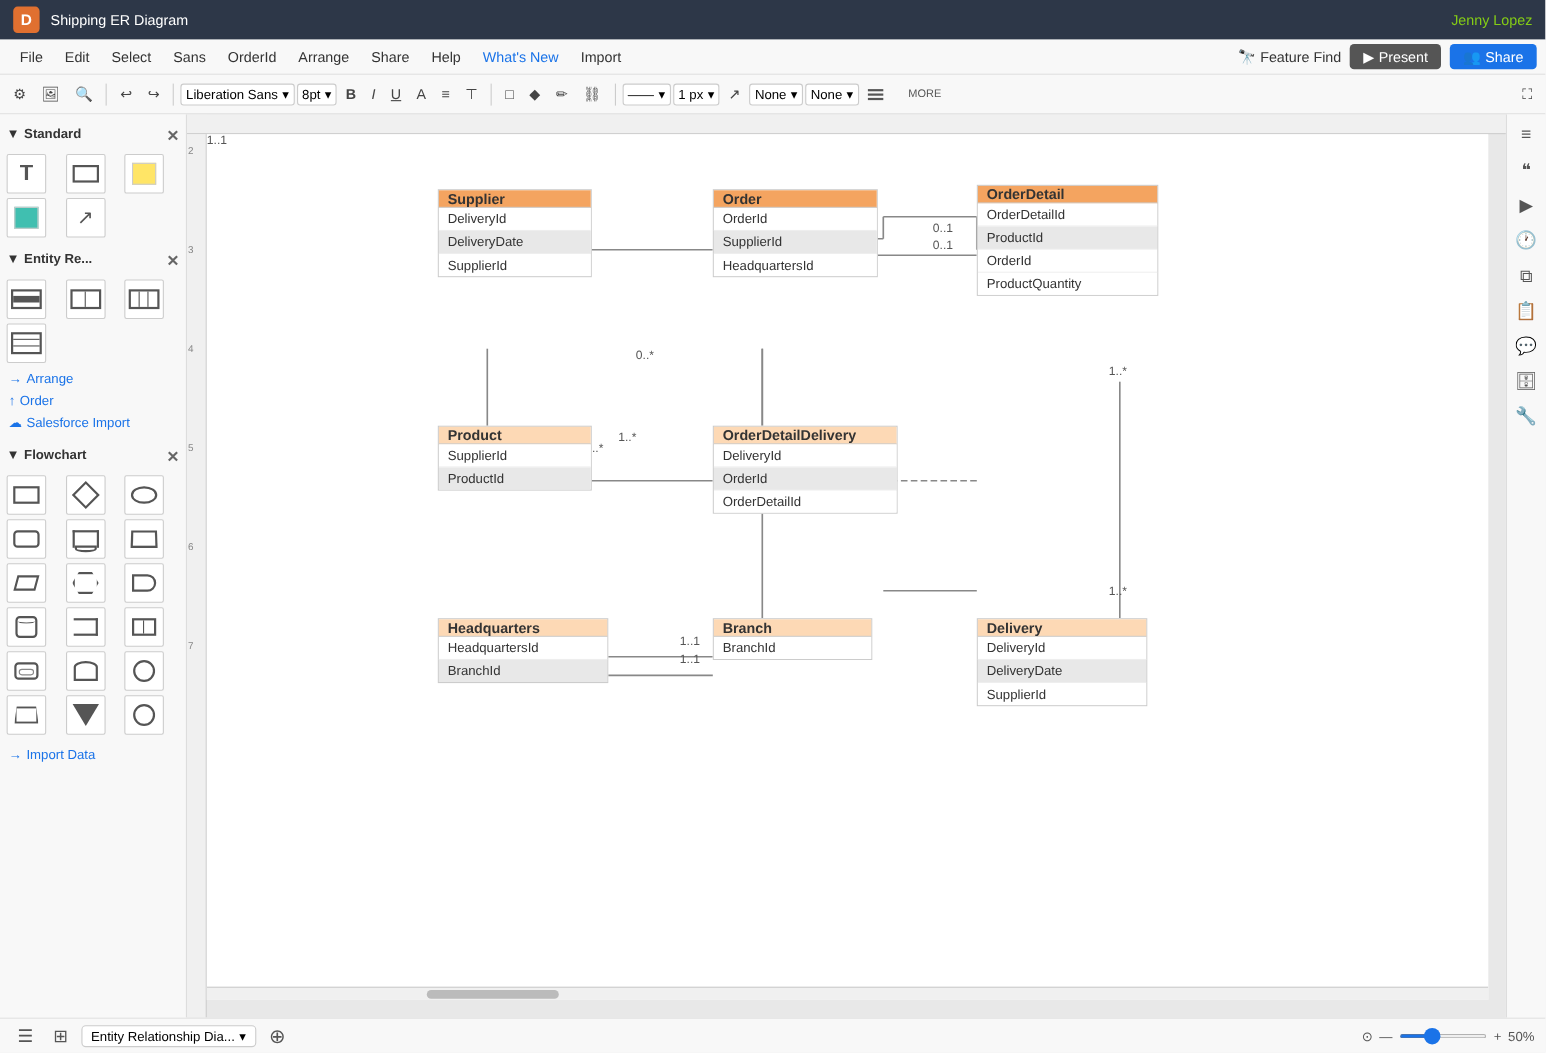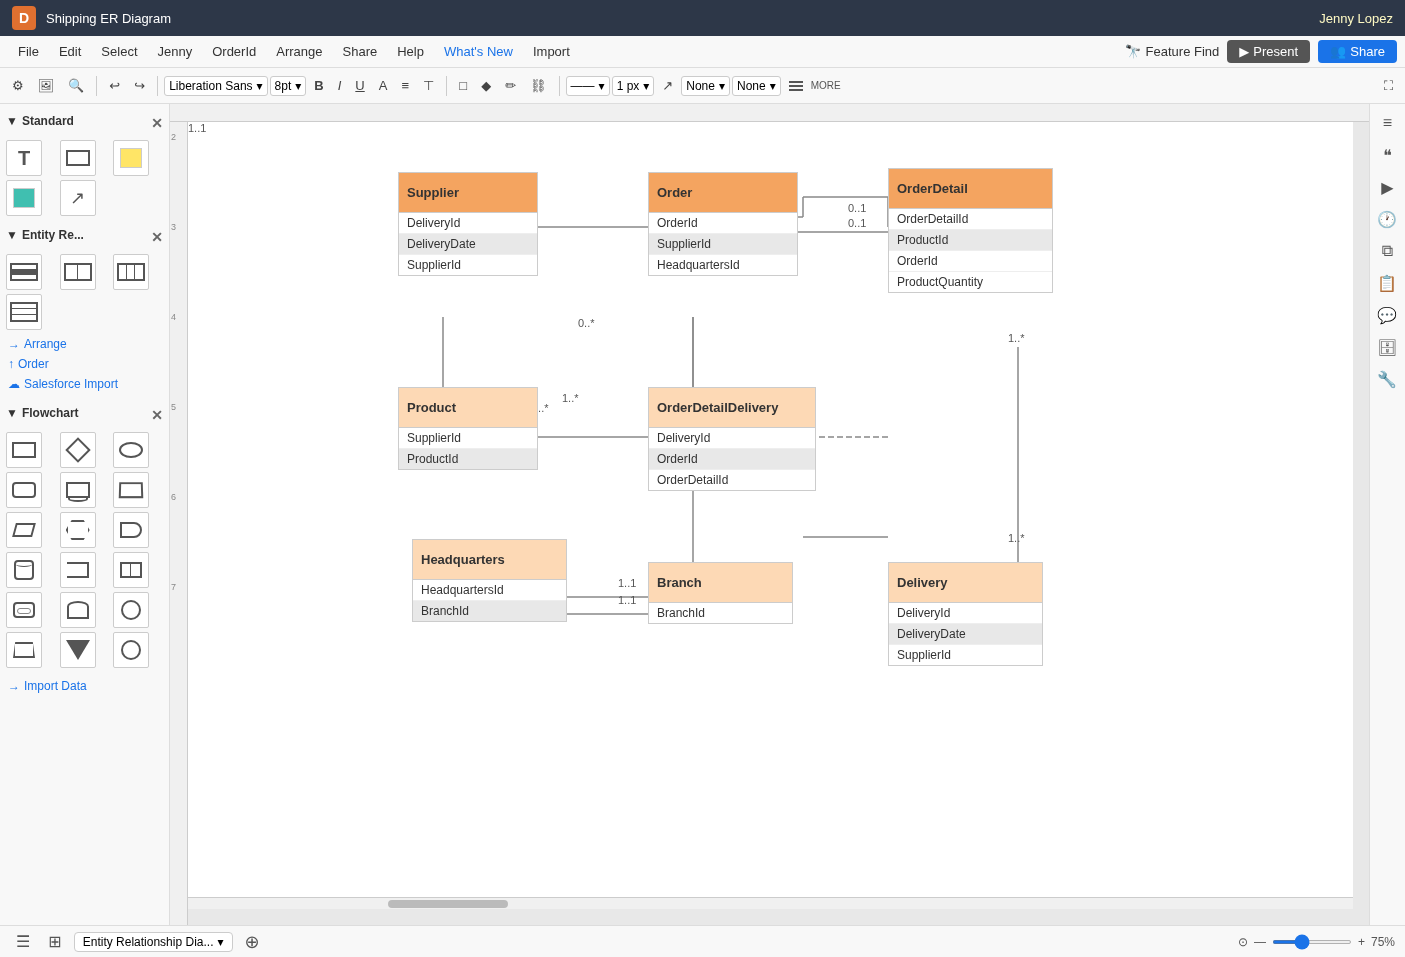--- a/index.html
+++ b/index.html
@@ -3,21 +3,21 @@
   <meta charset="utf-8">
   <style>
     * { margin: 0; padding: 0; box-sizing: border-box; }
     body { font-family: Arial, sans-serif; font-size: 12px; background: #f0f0f0; overflow: hidden; width: 1405px; height: 957px; }
 
     
     #topbar { display: flex; align-items: center; background: #2d3748; color: white; height: 36px; padding: 0 12px; justify-content: space-between; }
     #topbar-left { display: flex; align-items: center; gap: 10px; }
     #app-icon { width: 24px; height: 24px; background: #e07030; border-radius: 4px; display: flex; align-items: center; justify-content: center; color: white; font-weight: bold; font-size: 14px; }
     #title { color: white; font-size: 13px; font-weight: 500; }
-    #topbar-right { color: #fef9c3; font-size: 13px; display: flex; align-items: center; gap: 4px; }
+    #topbar-right { color: #84cc16; font-size: 13px; display: flex; align-items: center; gap: 4px; }
 
     
     #menubar { display: flex; align-items: center; background: #f8f8f8; height: 32px; border-bottom: 1px solid #ddd; padding: 0 8px; gap: 0; }
     .menu-item { padding: 4px 10px; font-size: 13px; cursor: pointer; color: #333; }
     .menu-item.blue { color: #1a73e8; }
     #menubar-right { margin-left: auto; display: flex; align-items: center; gap: 8px; }
     .feature-find { display: flex; align-items: center; gap: 4px; font-size: 13px; cursor: pointer; color: #333; }
     .btn-present { background: #555; color: white; border: none; border-radius: 4px; padding: 4px 12px; font-size: 13px; cursor: pointer; display: flex; align-items: center; gap: 4px; }
     .btn-share { background: #1a73e8; color: white; border: none; border-radius: 4px; padding: 4px 12px; font-size: 13px; cursor: pointer; display: flex; align-items: center; gap: 4px; }
 
@@ -58,21 +58,21 @@
     #bottombar-left { display: flex; align-items: center; gap: 6px; }
     .bb-btn { background: none; border: none; cursor: pointer; font-size: 16px; padding: 2px 6px; color: #555; }
     .add-page { background: none; border: none; cursor: pointer; font-size: 18px; color: #555; }
     #bottombar-right { margin-left: auto; display: flex; align-items: center; gap: 6px; font-size: 12px; color: #555; }
     #zoom-slider { width: 80px; height: 4px; accent-color: #1a73e8; cursor: pointer; }
     .scroll-h { position: absolute; bottom: 0; left: 18px; right: 16px; height: 12px; background: #f0f0f0; border-top: 1px solid #ccc; display: flex; align-items: center; }
     .scroll-thumb { width: 120px; height: 8px; background: #bbb; border-radius: 4px; margin-left: 200px; }
 
     
     .entity { position: absolute; border: 1px solid #ccc; background: white; min-width: 130px; }
-    .entity-header { background: #f4a460; padding: 12px 8px; font-size: 13px; font-weight: 600; color: #333; border-bottom: 1px solid #ccc; }
+    .entity-header { background: #f4a460; padding: 0 8px; font-size: 13px; font-weight: 600; color: #333; border-bottom: 1px solid #ccc; }
     .entity-header.light { background: #fdd9b5; }
     .entity-field { padding: 3px 8px; font-size: 12px; color: #333; border-bottom: 1px solid #eee; background: white; }
     .entity-field.highlight { background: #e8e8e8; }
     .entity-field:last-child { border-bottom: none; }
 
     
     .shape-rect { width: 24px; height: 16px; border: 2px solid #555; }
     .shape-diamond { width: 20px; height: 20px; border: 2px solid #555; transform: rotate(45deg); }
     .shape-oval { width: 24px; height: 16px; border: 2px solid #555; border-radius: 50%; }
     .shape-rounded { width: 24px; height: 16px; border: 2px solid #555; border-radius: 4px; }
@@ -91,21 +91,21 @@
     <div id="app-icon">D</div>
     <span id="title">Shipping ER Diagram</span>
   </div>
   <div id="topbar-right">Jenny Lopez</div>
 </div>
 
 <div id="menubar">
   <span class="menu-item">File</span>
   <span class="menu-item">Edit</span>
   <span class="menu-item">Select</span>
-  <span class="menu-item">Jenny</span>
+  <span class="menu-item">Sans</span>
   <span class="menu-item">OrderId</span>
   <span class="menu-item">Arrange</span>
   <span class="menu-item">Share</span>
   <span class="menu-item">Help</span>
   <span class="menu-item blue">What's New</span>
   <span class="menu-item">Import</span>
   <div id="menubar-right">
     <div class="feature-find">
       <span>🔭</span>
       <span>Feature Find</span>
@@ -166,21 +166,21 @@
     <span>None</span>
     <span>▾</span>
   </div>
   <button class="tb-btn">
     <div style="display:flex;flex-direction:column;gap:2px;">
       <div style="width:14px;height:2px;background:#555;"></div>
       <div style="width:14px;height:2px;background:#555;"></div>
       <div style="width:14px;height:2px;background:#555;"></div>
     </div>
   </button>
-  <span style="font-size:10px;color:#555;">MORE</span>
+  <span style="font-size:10px;color:#555;margin-left:15px;">MORE</span>
   <button class="tb-btn" style="margin-left:auto;">⛶</button>
 </div>
 
 <div id="main">
 
   <div id="left-panel">
 
     <div class="panel-section">
       <div class="panel-header">
         <span class="panel-toggle">▼ <span>Standard</span></span>
@@ -427,21 +427,21 @@
         <div class="entity-field highlight">ProductId</div>
       </div>
 
       <div class="entity" style="left:460px;top:265px;min-width:168px;">
         <div class="entity-header light">OrderDetailDelivery</div>
         <div class="entity-field">DeliveryId</div>
         <div class="entity-field highlight">OrderId</div>
         <div class="entity-field">OrderDetailId</div>
       </div>
 
-      <div class="entity" style="left:210px;top:417px;min-width:155px;margin-left:14px;">
+      <div class="entity" style="left:210px;top:440px;min-width:155px;">
         <div class="entity-header light">Headquarters</div>
         <div class="entity-field">HeadquartersId</div>
         <div class="entity-field highlight">BranchId</div>
       </div>
 
       <div class="entity" style="left:460px;top:440px;min-width:145px;">
         <div class="entity-header light">Branch</div>
         <div class="entity-field">BranchId</div>
       </div>
 
@@ -479,15 +479,15 @@
       <span>Entity Relationship Dia...</span>
       <span>▾</span>
     </div>
     <button class="bb-btn add-page">⊕</button>
   </div>
   <div id="bottombar-right">
     <span>⊙</span>
     <span>—</span>
     <input type="range" id="zoom-slider" min="10" max="200" value="75" style="width: 80px;">
     <span>+</span>
-    <span>75%</span>
+    <span>50%</span>
   </div>
 </div>
 
 </body></html>

